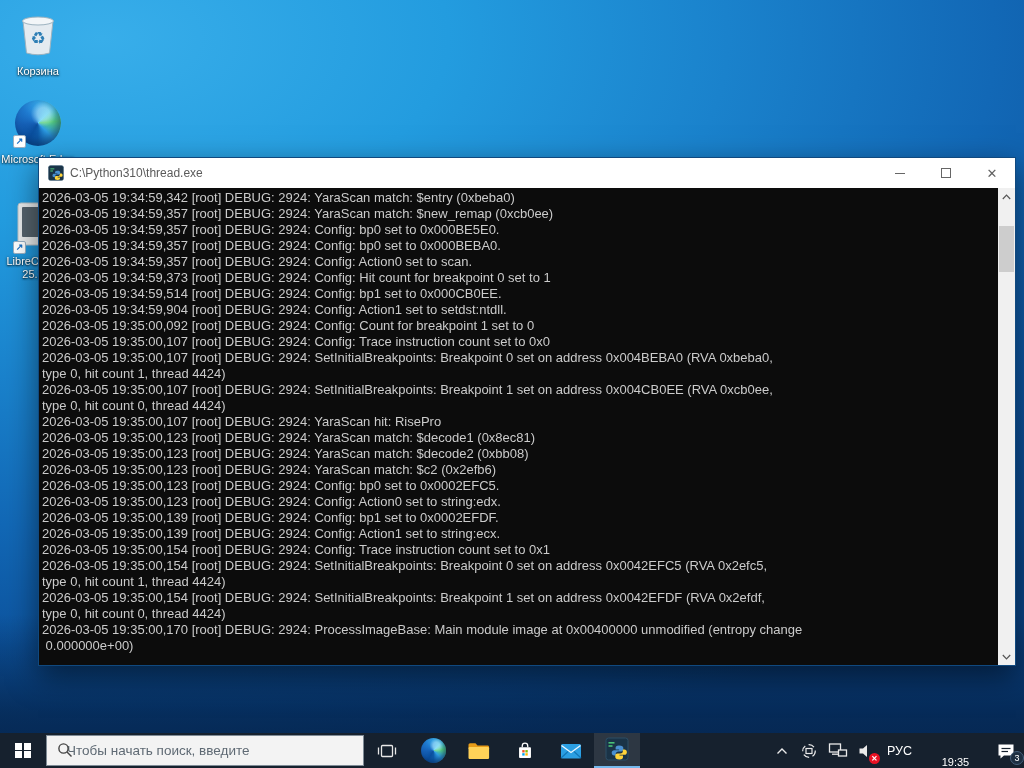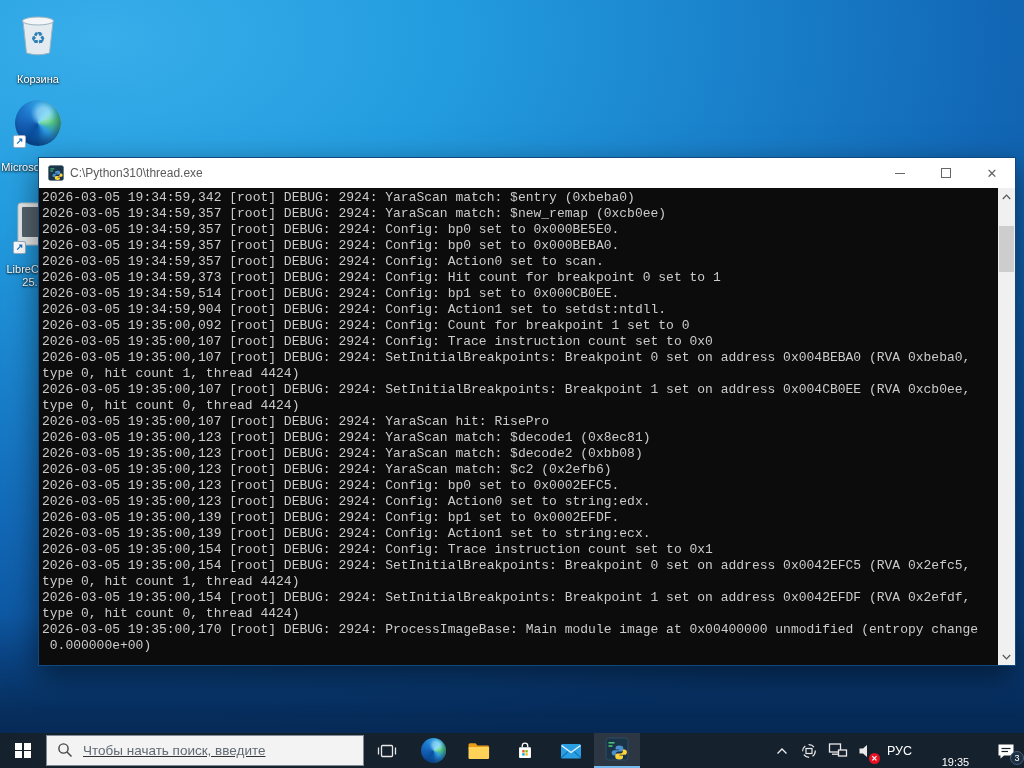--- a/index.html
+++ b/index.html
@@ -11,21 +11,21 @@
       radial-gradient(120% 90% at 12% 6%, #37ade9 0%, #219ade 28%, #1a7fca 48%, #1266b4 68%, #0c superseded 0%, #0c509a 85%, #0a4384 100%);
     background:
       linear-gradient(180deg, rgba(0,20,60,0) 80%, rgba(3,26,58,.6) 93%, rgba(3,24,54,.7) 100%),
       radial-gradient(130% 95% at 10% 5%, #38aeea 0%, #239cdf 26%, #1a82cc 47%, #1268b6 67%, #0d539d 84%, #0a4486 100%);
   }
 
   
   .icon-cell { position:absolute; width:76px; text-align:center; z-index:1; cursor:default; }
   .icon-cell .glyph { display:inline-block; position:relative; }
   .icon-cell .label {
-    margin-top:11px; color:#fff; font-size:11px; line-height:13px;
+    margin-top:3px; color:#fff; font-size:11px; line-height:13px;
     text-shadow:0 1px 2px rgba(0,0,0,.85), 0 0 3px rgba(0,0,0,.5);
   }
   .shortcut-badge {
     position:absolute; left:-2px; bottom:-2px; width:13px; height:13px;
     background:#fff; border:1px solid #9ab0c4; border-radius:2px;
     font-size:9px; line-height:11px; color:#1a6fc4; text-align:center; font-weight:bold;
   }
   .edge-ball {
     width:46px; height:46px; border-radius:50%;
     background:
@@ -44,21 +44,21 @@
   .titlebar { height:30px; background:#ffffff; display:flex; align-items:center; }
   .titlebar .app-icon { width:16px; height:16px; margin:0 6px 0 9px; flex:0 0 auto; }
   .titlebar .title { font-size:12px; color:#5a5a5a; flex:1 1 auto; white-space:nowrap; overflow:hidden; }
   .caption-btn { width:46px; height:30px; display:flex; align-items:center; justify-content:center; color:#636363; font-size:13px; }
   .glyph-min { display:block; width:10px; height:1px; background:#666; }
   .glyph-max { display:block; width:10px; height:10px; border:1px solid #666; }
 
   .console { position:absolute; left:0; top:30px; right:0; bottom:0; background:#0c0c0c; }
   .log {
     position:absolute; left:3px; top:2px; right:20px; bottom:0;
-    font-family:Liberation Mono, monospace;
+    font-family:Liberation Sans, sans-serif;
     font-size:13px; line-height:16px; color:#cbcbcb; white-space:pre; overflow:hidden;
   }
   .scrollbar { position:absolute; top:0; right:0; bottom:0; width:17px; background:#f0f0f0; }
   .sb-arrow { position:absolute; left:0; width:17px; height:17px; display:flex; align-items:center; justify-content:center; color:#555; }
   .sb-arrow.up { top:0; } .sb-arrow.down { bottom:0; }
   .sb-thumb { position:absolute; left:1px; top:38px; width:15px; height:46px; background:#cdcdcd; }
 
   
   .taskbar {
     position:absolute; left:0; bottom:0; width:1024px; height:35px; z-index:10;
@@ -68,21 +68,21 @@
   .tb-slot.active { background:rgba(255,255,255,.10); box-shadow: inset 0 -2px 0 #76b9ed; }
   .start-grid { display:grid; grid-template-columns:7px 7px; grid-template-rows:7px 7px; gap:1.5px; }
   .start-grid span { background:#fff; }
   .searchbox {
     position:relative; width:318px; height:31px; flex:0 0 auto;
     background:#f3f3f3; border:1px solid #7f8b96;
   }
   .searchbox svg { position:absolute; left:10px; top:6px; }
   .searchbox input {
     width:100%; height:100%; border:none; outline:none; background:transparent;
-    padding-left:36px; font-size:13.5px; color:#333; font-family:"Liberation Sans",sans-serif;text-decoration:underline;
+    padding-left:20px; font-size:13.5px; color:#333; font-family:"Liberation Sans",sans-serif;
   }
   .searchbox input::placeholder { color:#5f6a74; opacity:1; }
 
   .tray { margin-left:auto; display:flex; align-items:center; height:35px; }
   .tray-btn { height:35px; display:flex; align-items:center; justify-content:center; padding:0 5px; position:relative; color:#eaeaea; }
   .lang { font-size:12.5px; color:#fff; padding:0 8px; }
   .clock { text-align:center; color:#fff; font-size:11px; line-height:13px; padding:0 8px;margin-top:36px; }
   .badge {
     position:absolute; right:0px; bottom:3px; min-width:14px; height:14px; border-radius:50%;
     background:#1d2f42; border:1px solid #4e6largest; border:1px solid #46607c;

